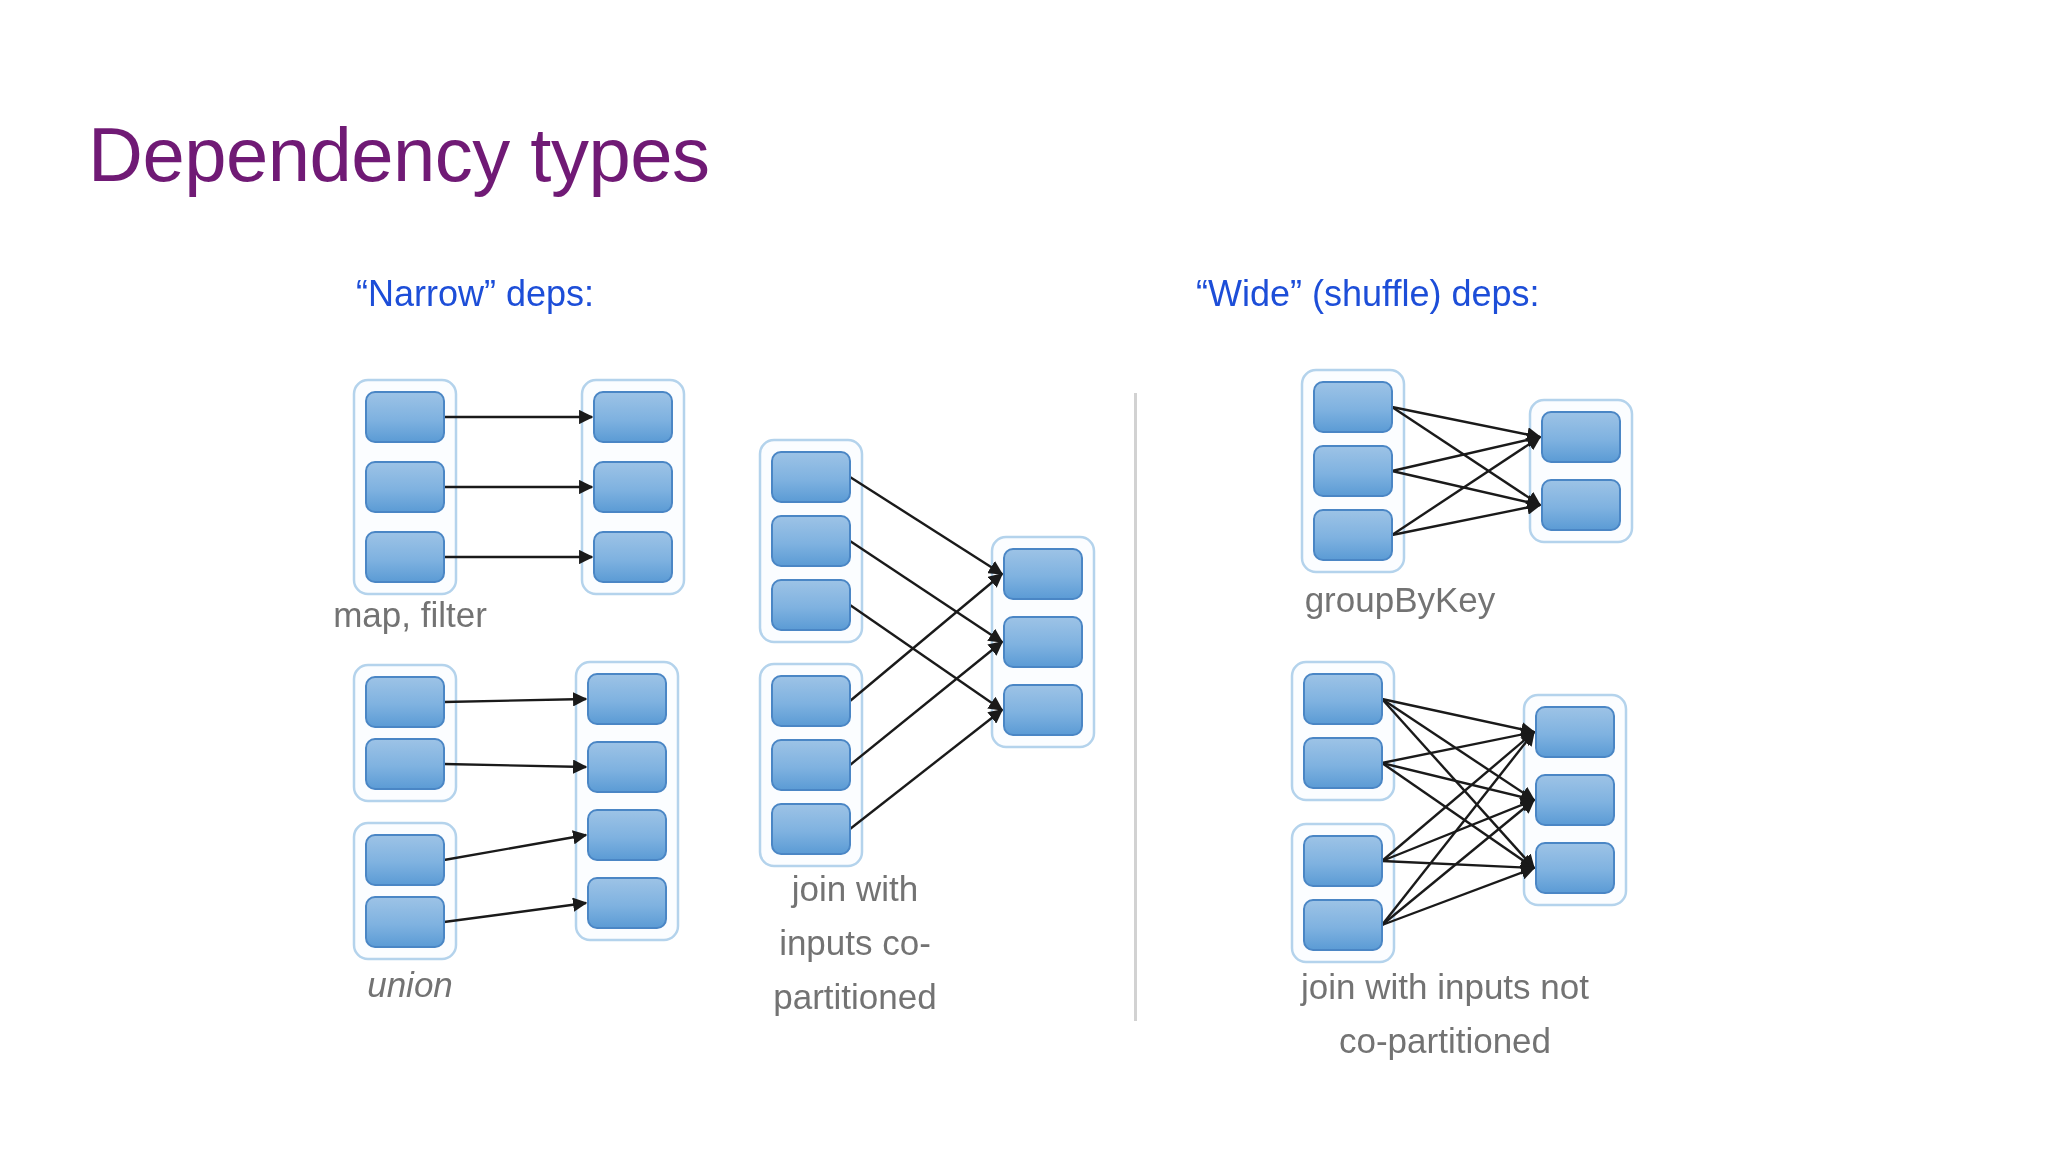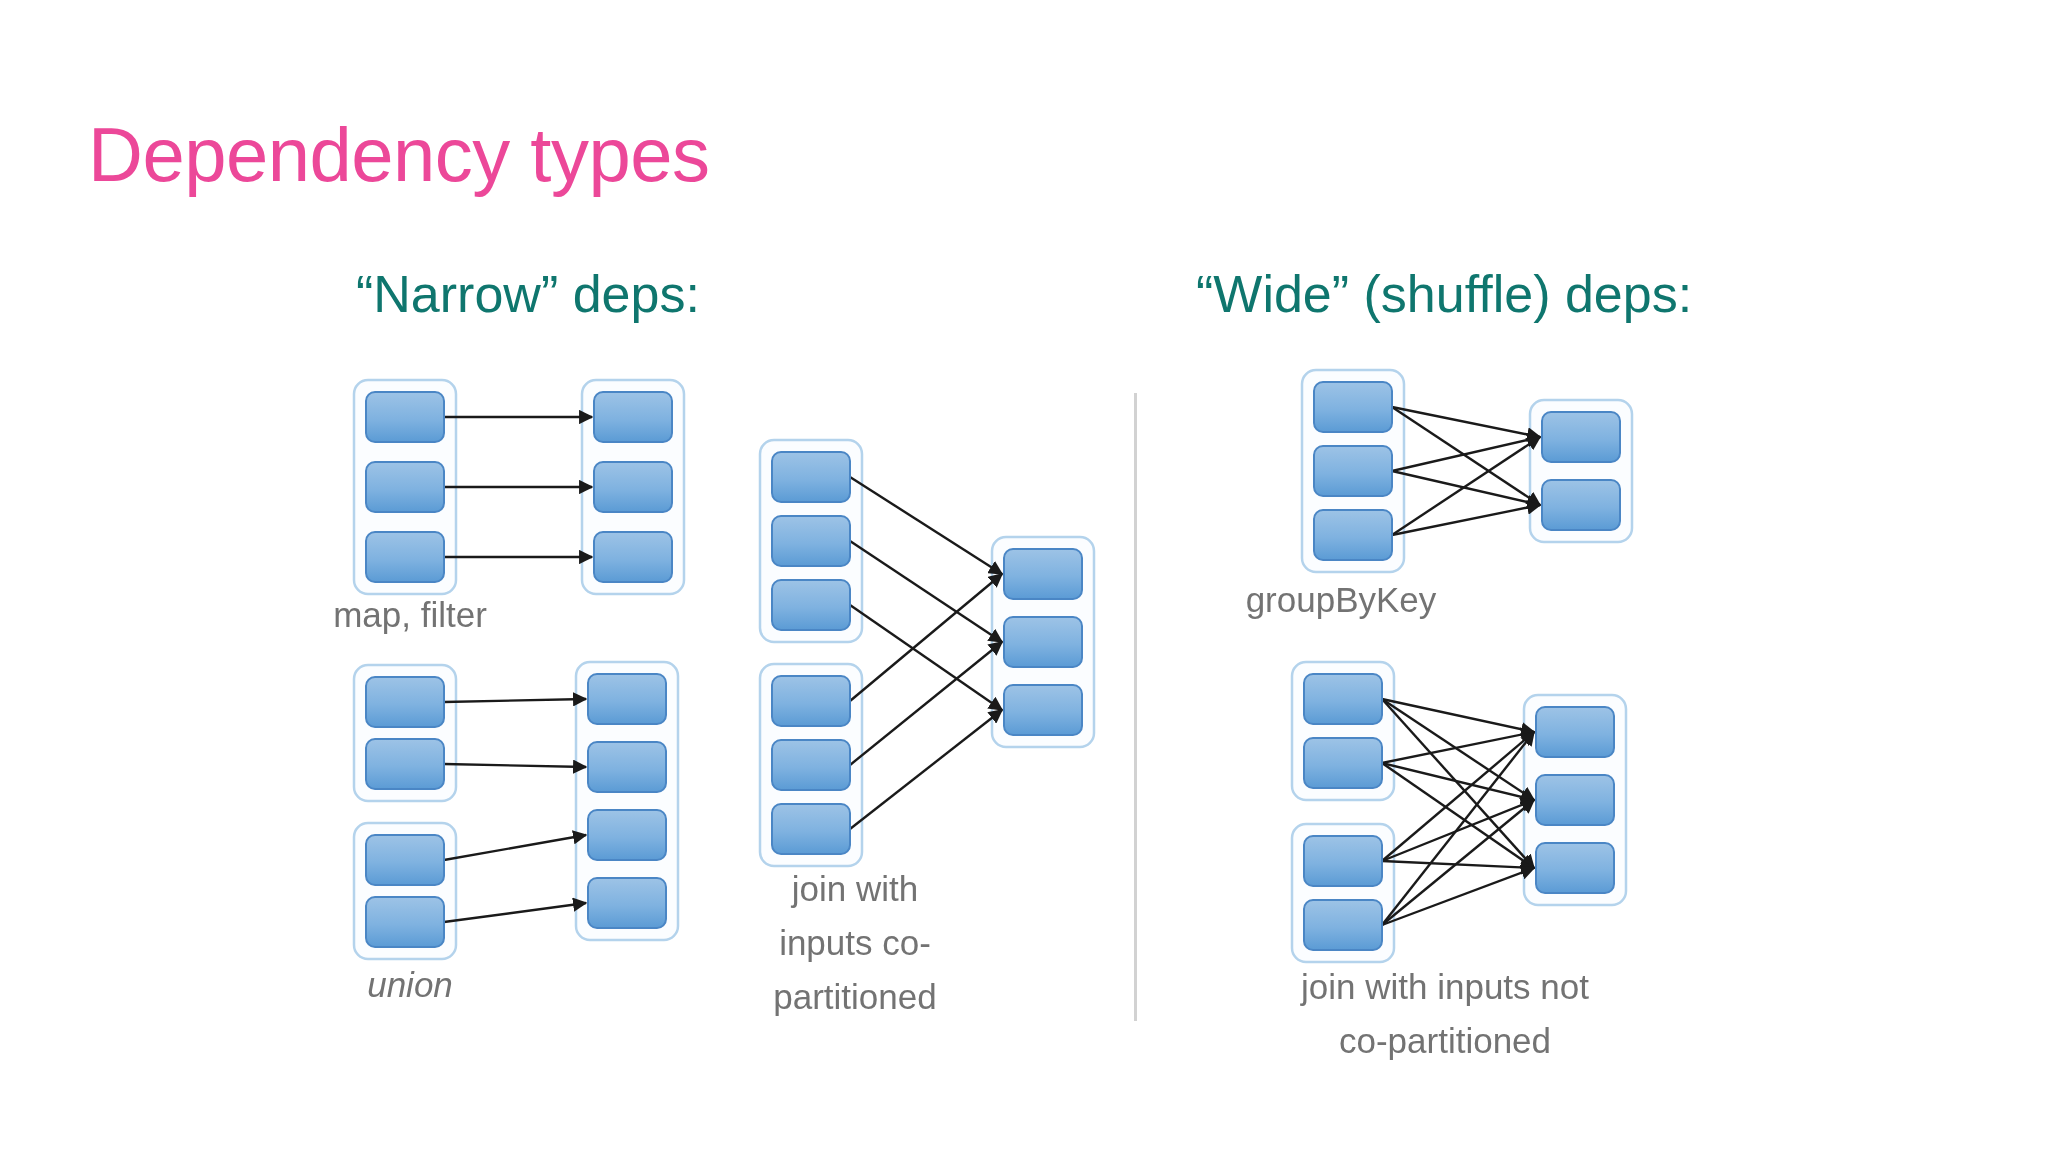--- a/index.html
+++ b/index.html
@@ -24,30 +24,30 @@
   }
   
   .slide-title {
     position: absolute;
     left: 88px;
     top: 112px;
     font-size: 76px;
     line-height: 86px;
     font-weight: 400;
     letter-spacing: -0.5px;
-    color: #ec4899;
+    color: #701a75;
     white-space: nowrap;
   }
   
   .col-header {
     position: absolute;
-    font-size: 52px;
+    font-size: 36px;
     line-height: 48px;
     font-weight: 400;
-    color: #0f766e;
+    color: #1d4ed8;
     white-space: nowrap;
   }
   .col-header.narrow { left: 356px; top: 270px; }
   .col-header.wide   { left: 1196px; top: 270px; }
   
   .divider {
     position: absolute;
     left: 1134px;
     top: 393px;
     width: 3px;
@@ -71,21 +71,21 @@
     white-space: pre-line;
   }
   
   #fig-map-filter     { left: 352px;  top: 378px; }
   #cap-map-filter     { left: 300px;  top: 588px;  width: 220px; }
   #fig-union          { left: 352px;  top: 660px; }
   #cap-union          { left: 300px;  top: 958px;  width: 220px; font-style: italic; }
   #fig-join-co        { left: 758px;  top: 438px; }
   #cap-join-co        { left: 740px;  top: 862px;  width: 230px; }
   #fig-groupbykey     { left: 1300px; top: 368px; }
-  #cap-groupbykey     { left: 1211px; top: 573px;  width: 260px; }
+  #cap-groupbykey     { left: 1270px; top: 573px;  width: 260px; }
   #fig-join-notco     { left: 1290px; top: 660px; }
   #cap-join-notco     { left: 1250px; top: 960px;  width: 390px; }
 </style>
 </head>
 <body>
 
 <div class="slide">
 
   <div class="slide-title">Dependency types</div>
 

